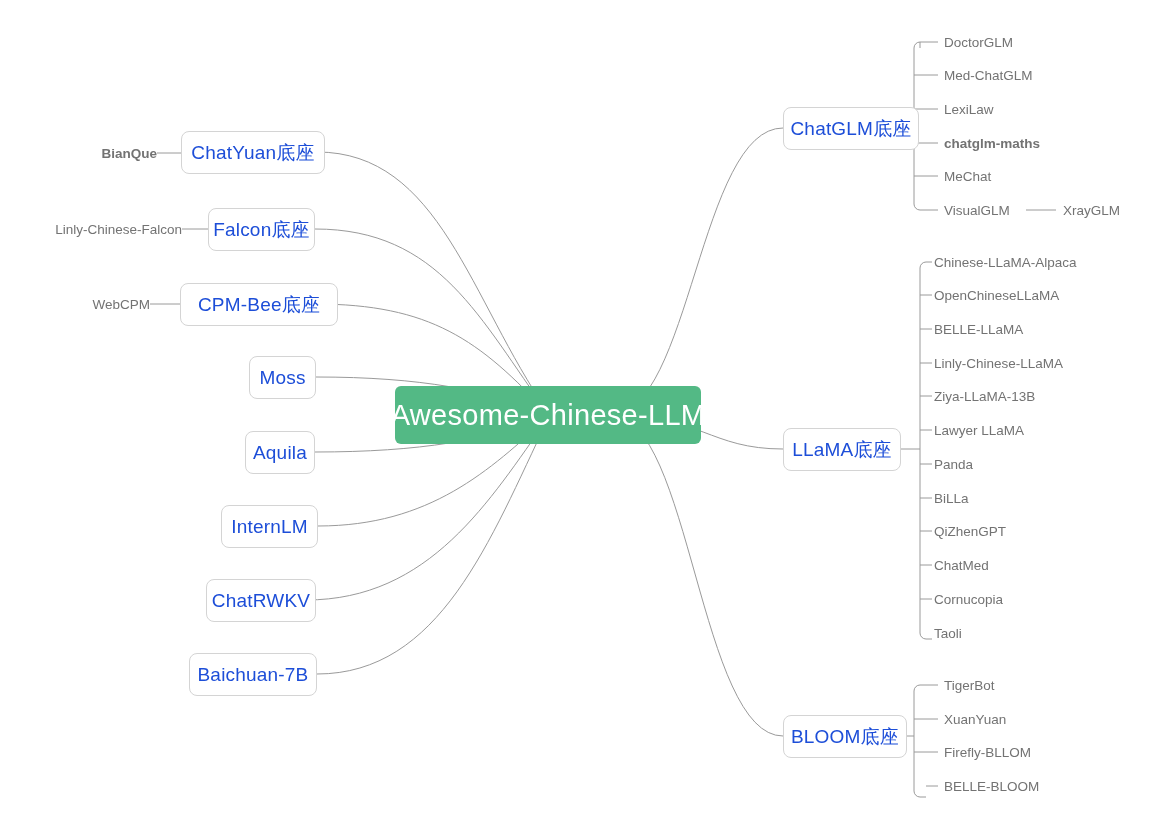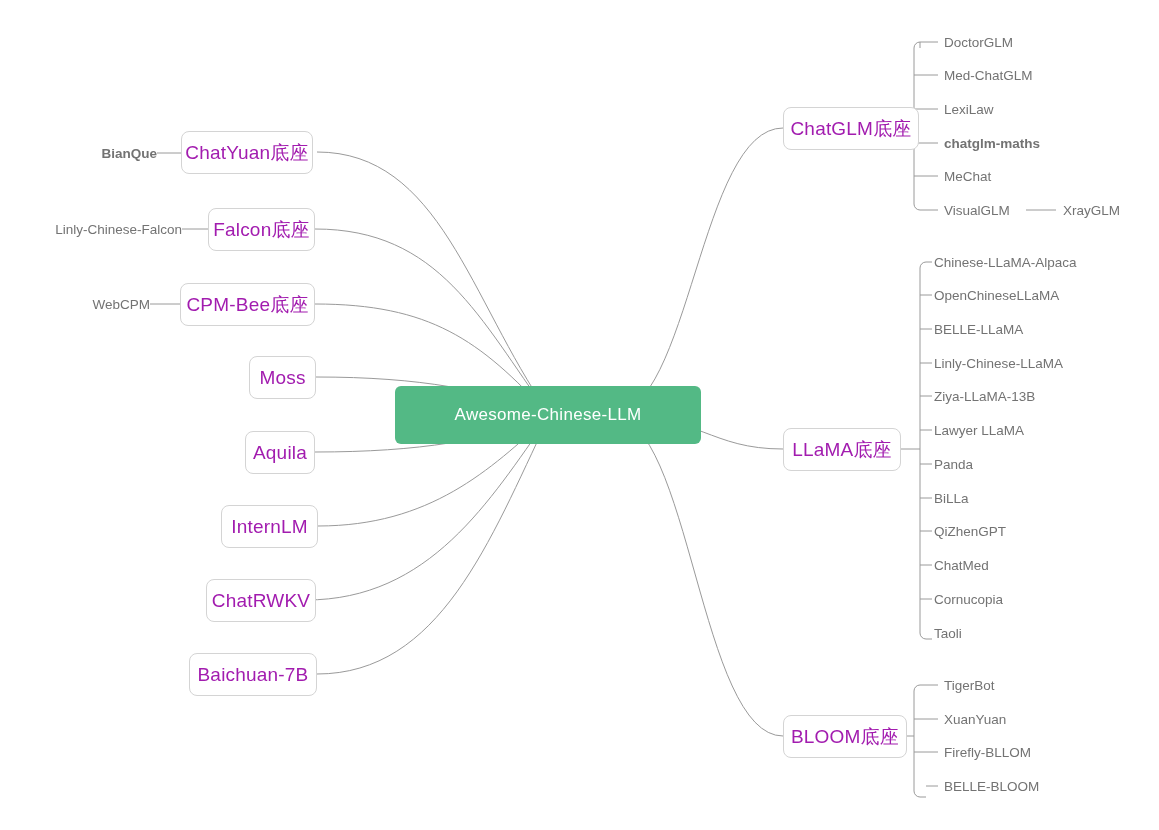--- a/index.html
+++ b/index.html
@@ -11,33 +11,33 @@
   }
   #canvas{position:relative;width:1159px;height:830px;background:#fff;}
   #wires{position:absolute;left:0;top:0;width:1159px;height:830px;}
   .node{
     position:absolute;
     box-sizing:border-box;
     display:flex;align-items:center;justify-content:center;
     background:#ffffff;
     border:1px solid #d4d4d4;
     border-radius:8px;
-    color:#a21caf;
+    color:#1d4ed8;
     font-size:19px;
     letter-spacing:.2px;
     white-space:nowrap;
     z-index:3;
   }
   .root{
     position:absolute;
     box-sizing:border-box;
     display:flex;align-items:center;justify-content:center;
     border:none;border-radius:6px;
     color:#ffffff;
-    font-size:17px;
+    font-size:29px;
     letter-spacing:.3px;
     white-space:nowrap;
     z-index:4;
   }
   .leaf{
     position:absolute;
     color:#737373;
     font-size:13.5px;
     white-space:nowrap;
     line-height:1;
@@ -101,23 +101,23 @@
       <line x1="907" y1="736" x2="914" y2="736"></line>
       <line x1="926" y1="685" x2="938" y2="685"></line>
       <line x1="914" y1="719" x2="938" y2="719"></line>
       <line x1="914" y1="752" x2="938" y2="752"></line>
       <line x1="926" y1="786" x2="938" y2="786"></line>
     </g>
   </svg>
 
   <div class="root" style="left:395px;top:386px;width:306px;height:58px;background:#53b985;">Awesome-Chinese-LLM</div>
 
-  <div class="node" style="left:181px;top:131px;width:132px;height:43px;">ChatYuan底座</div>
+  <div class="node" style="left:181px;top:131px;width:144px;height:43px;">ChatYuan底座</div>
   <div class="node" style="left:208px;top:208px;width:107px;height:43px;">Falcon底座</div>
-  <div class="node" style="left:180px;top:283px;width:135px;height:43px;">CPM-Bee底座</div>
+  <div class="node" style="left:180px;top:283px;width:158px;height:43px;">CPM-Bee底座</div>
   <div class="node" style="left:249px;top:356px;width:67px;height:43px;">Moss</div>
   <div class="node" style="left:245px;top:431px;width:70px;height:43px;">Aquila</div>
   <div class="node" style="left:221px;top:505px;width:97px;height:43px;">InternLM</div>
   <div class="node" style="left:206px;top:579px;width:110px;height:43px;">ChatRWKV</div>
   <div class="node" style="left:189px;top:653px;width:128px;height:43px;">Baichuan-7B</div>
 
   <div class="leaf left" style="left:88px;top:147px;width:69px;font-weight:bold;">BianQue</div>
   <div class="leaf left" style="left:32px;top:223px;width:150px;">Linly-Chinese-Falcon</div>
   <div class="leaf left" style="left:85px;top:298px;width:65px;">WebCPM</div>
 

